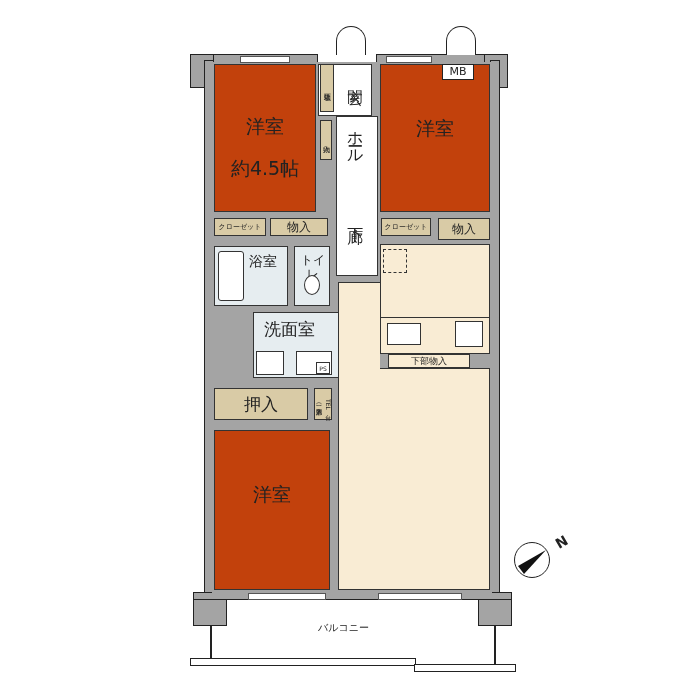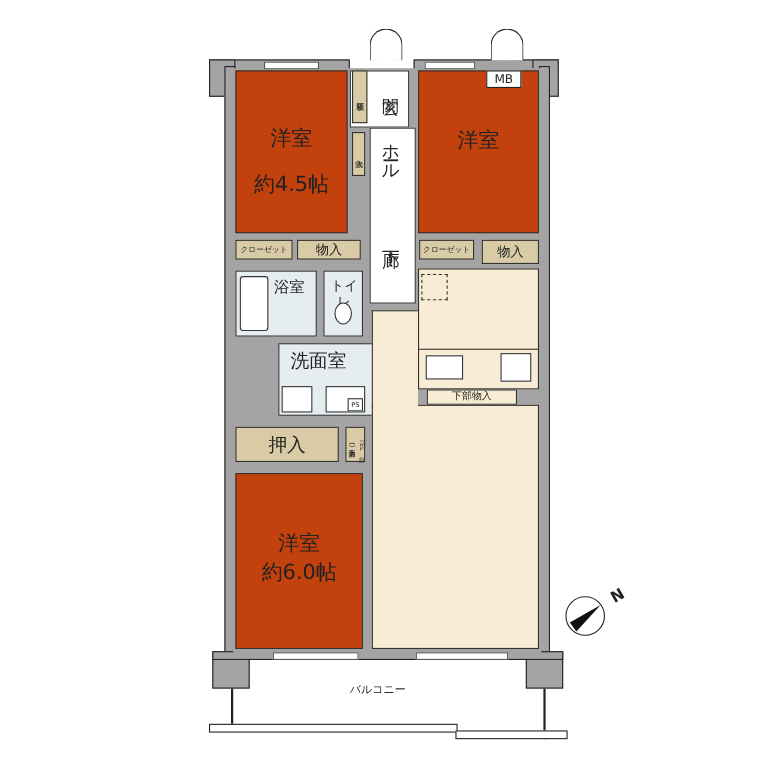--- a/index.html
+++ b/index.html
@@ -115,21 +115,20 @@
     <div class="abs" style="left:74px;top:76px;width:28px;height:26px;border:1px solid #333;background:#fff;"></div>
   </div>
   <div class="abs" style="left:388px;top:354px;width:82px;height:14px;background:#f9ecd4;border:1px solid #333;font-size:9px;text-align:center;line-height:12px;">下部物入</div>
 
   <div class="abs room ldk" style="left:338px;top:368px;width:152px;height:222px;">
   </div>
   <div class="abs room ldk" style="left:338px;top:282px;width:42px;height:90px;border-bottom:none;border-right:none;"></div>
 
   <div class="abs room wr" style="left:214px;top:430px;width:116px;height:160px;">
     <div class="lbl big" style="left:0;top:52px;width:100%;">洋室</div>
-    <div class="lbl big" style="left:0;top:78px;width:100%;">約6.0帖</div>
   </div>
 
   <div class="win" style="left:248px;top:593px;width:76px;height:5px;"></div>
   <div class="win" style="left:378px;top:593px;width:82px;height:5px;"></div>
 
   <div class="abs" style="left:210px;top:626px;width:2px;height:40px;background:#222;"></div>
   <div class="abs" style="left:494px;top:626px;width:2px;height:46px;background:#222;"></div>
   <div class="abs" style="left:190px;top:658px;width:226px;height:8px;border:1px solid #222;background:#fff;"></div>
   <div class="abs" style="left:414px;top:664px;width:102px;height:8px;border:1px solid #222;background:#fff;"></div>
   <div class="lbl" style="left:318px;top:622px;font-size:10px;">バルコニー</div>

